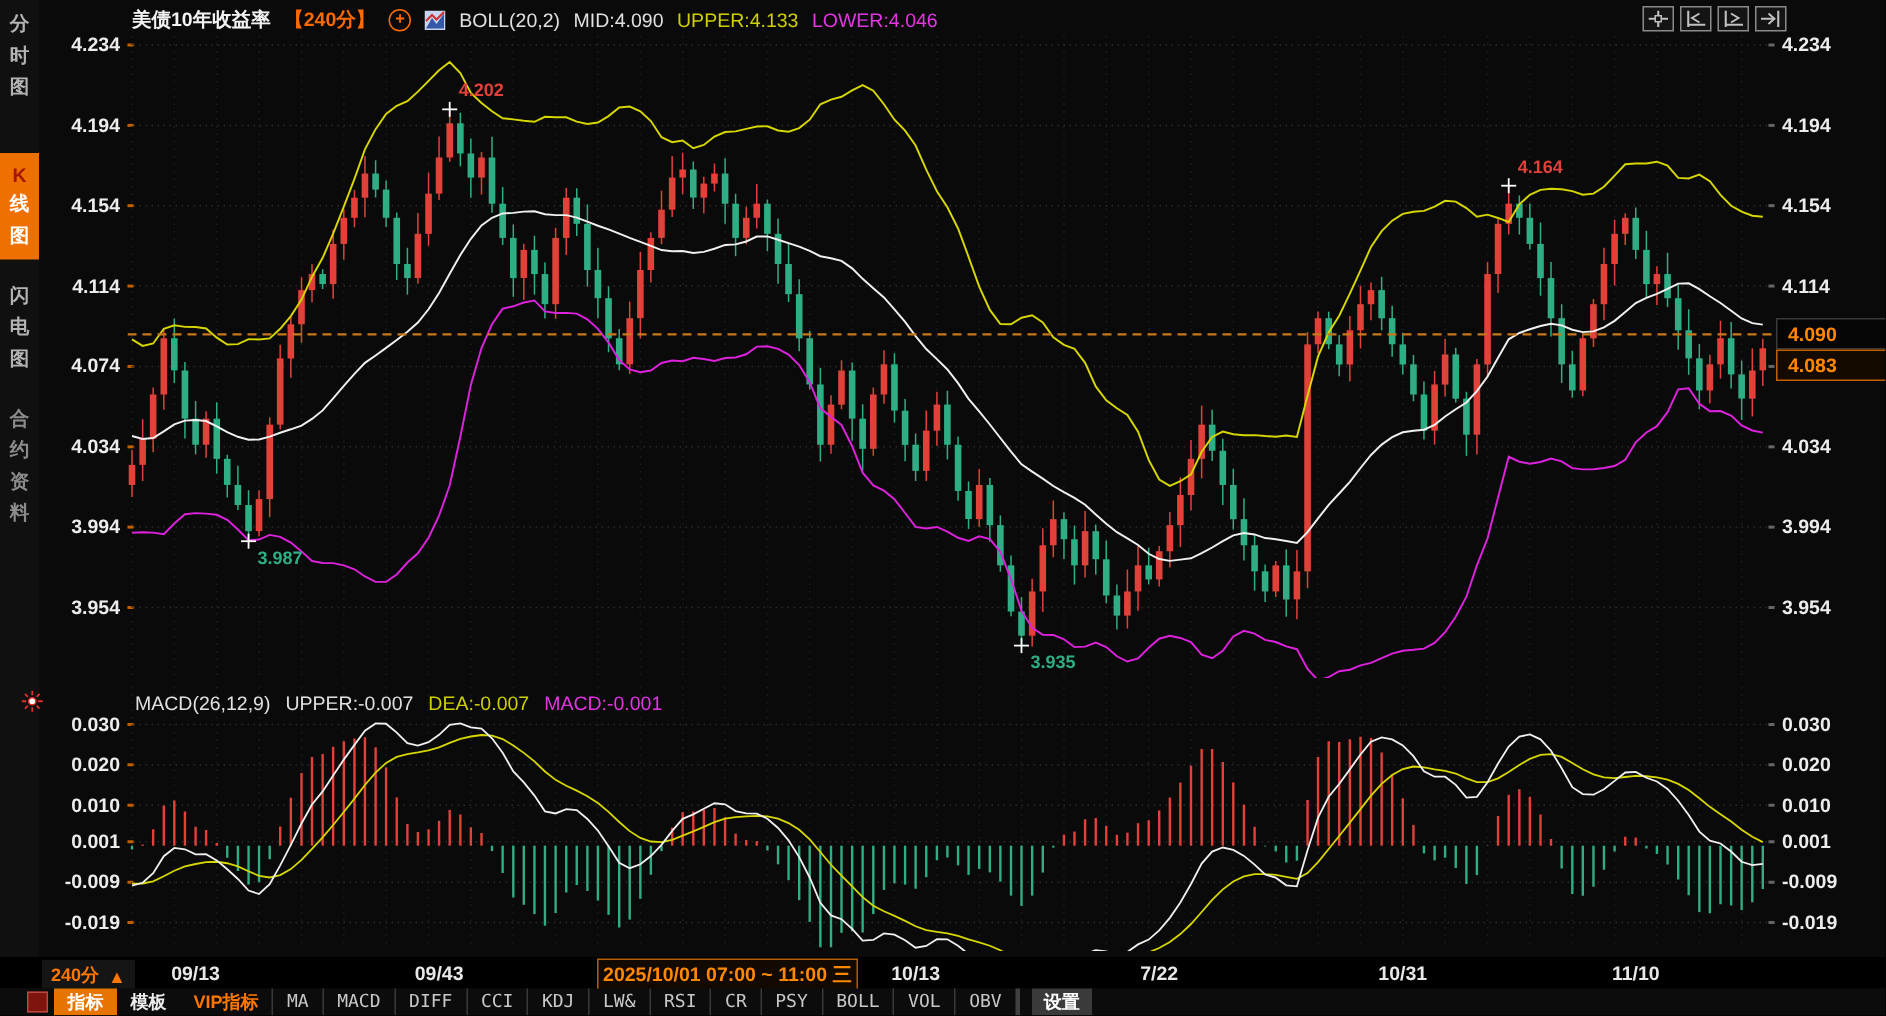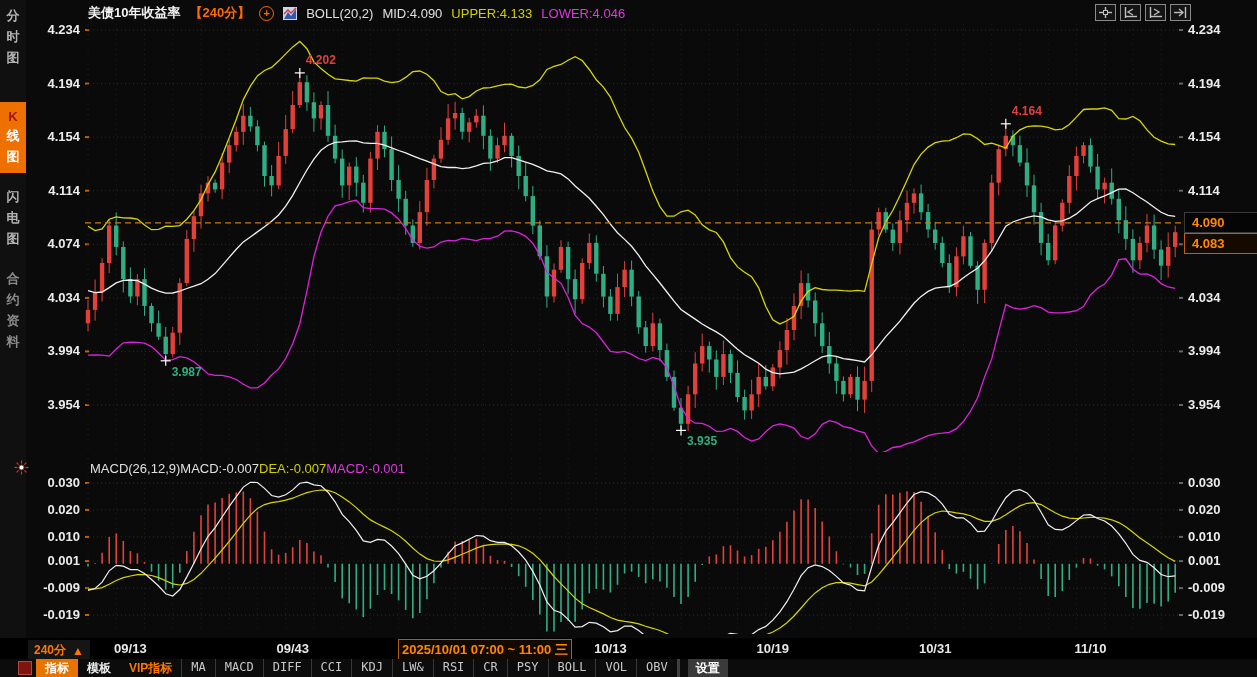--- a/index.html
+++ b/index.html
@@ -26,21 +26,21 @@
   .mini-chart-icon{width:14px;height:13px;display:inline-block;}
   
   #top-icons{position:absolute;right:66px;top:4px;display:flex;gap:4px;z-index:4;}
   .tool-btn{width:19px;height:15px;border:1px solid #8a8a8a;background:#141414;display:flex;
             align-items:center;justify-content:center;cursor:pointer;}
   
   .axis-lbl{position:absolute;font-size:13px;font-weight:bold;color:#ececec;z-index:2;}
   .axis-left{width:62px;text-align:right;left:18px;}
   .axis-right{width:64px;text-align:left;left:1188px;}
   
-  #macd-header{position:absolute;left:90px;top:461px;display:flex;font-size:13px;z-index:4;white-space:nowrap;}
+  #macd-header{position:absolute;left:90px;top:461px;display:flex;gap:10px;font-size:13px;z-index:4;white-space:nowrap;}
   #macd-burst{position:absolute;left:14px;top:460px;z-index:4;cursor:pointer;}
   
   .price-tag{position:absolute;left:1184px;width:71px;font-size:13px;font-weight:bold;color:#ff8800;
              padding:2px 0 2px 7px;z-index:5;background:#050505;}
   #tag-line{top:212px;border:1px solid #3a3a3a;}
   #tag-last{top:233px;border:1px solid #c06000;background:#150a00;}
   
   .anno{position:absolute;font-size:12px;font-weight:bold;z-index:4;}
   .anno.high{color:#e2413a;}
   .anno.low{color:#2fae85;}
@@ -763,38 +763,38 @@
           <line x1="2.6" y1="2.6" x2="4.6" y2="4.6"></line>
           <line x1="10.4" y1="10.4" x2="12.4" y2="12.4"></line>
           <line x1="12.4" y1="2.6" x2="10.4" y2="4.6"></line>
           <line x1="4.6" y1="10.4" x2="2.6" y2="12.4"></line>
         </g>
         <circle cx="7.5" cy="7.5" r="2.4" fill="#fff" stroke="#e03028"></circle>
       </svg></span>
 
   <div id="macd-header">
     <span class="t-grey">MACD(26,12,9)</span>
-    <span class="t-grey">MACD:-0.007</span>
+    <span class="t-grey">UPPER:-0.007</span>
     <span class="t-yellow">DEA:-0.007</span>
     <span class="t-magenta">MACD:-0.001</span>
   </div>
 
   <div id="tag-line" class="price-tag" style="top: 211.857px;">4.090</div>
   <div id="tag-last" class="price-tag" style="top: 232.857px;">4.083</div>
 
   <div id="xaxis-row">
     <div id="period">
       <span>240分</span>
       <span>▲</span>
     </div>
     <div id="date-labels">
         <span class="date-lbl" style="left: 130.36px;">09/13</span>
         <span class="date-lbl" style="left: 292.74px;">09/43</span>
         <span class="date-lbl" style="left: 610.44px;">10/13</span>
-        <span class="date-lbl" style="left: 772.82px;">10/19</span>
+        <span class="date-lbl" style="left: 772.82px;">7/22</span>
         <span class="date-lbl" style="left: 935.2px;">10/31</span>
         <span class="date-lbl" style="left: 1090.52px;">11/10</span>
       </div>
     <div id="current-range">2025/10/01 07:00 ~ 11:00 三</div>
   </div>
 
   <div id="toolbar">
     <span id="tb-icon"></span>
     <span id="tb-tabs" style="display:flex;">
         <span class="tb-tab active">指标</span>

